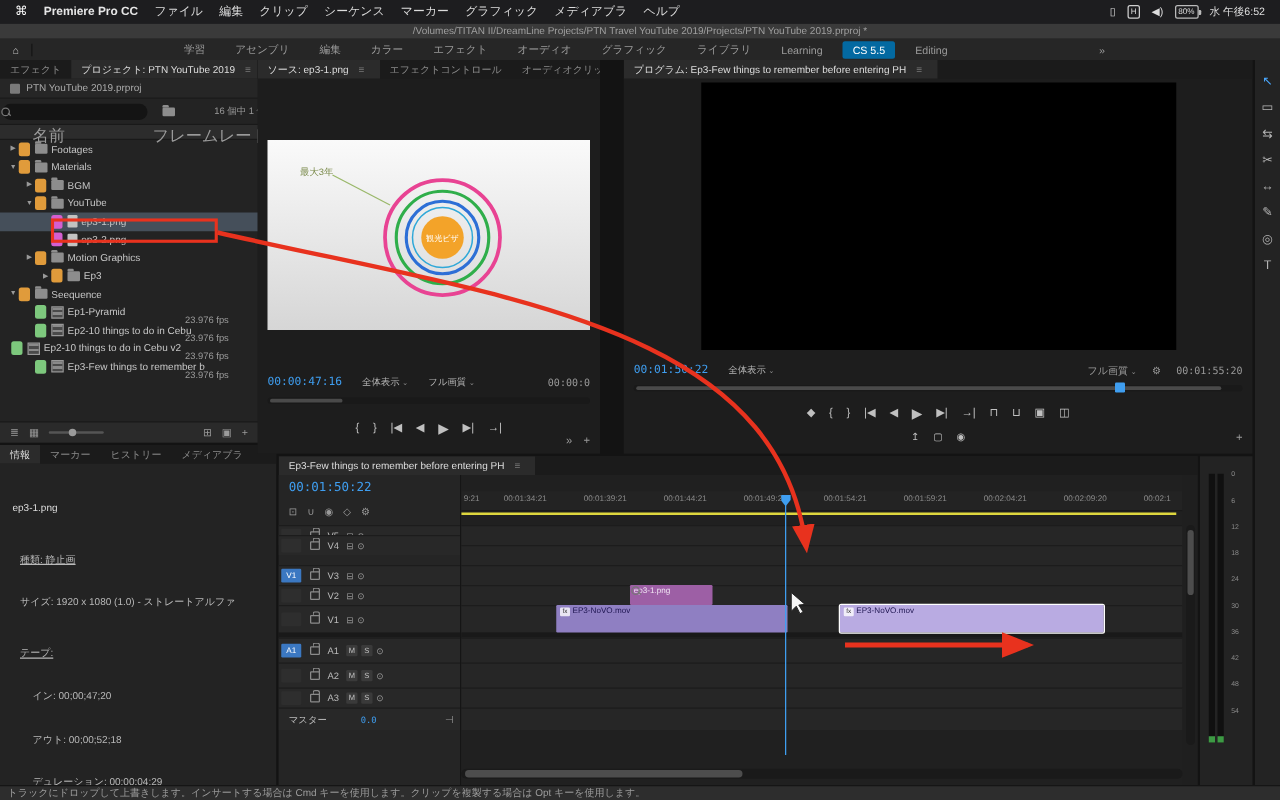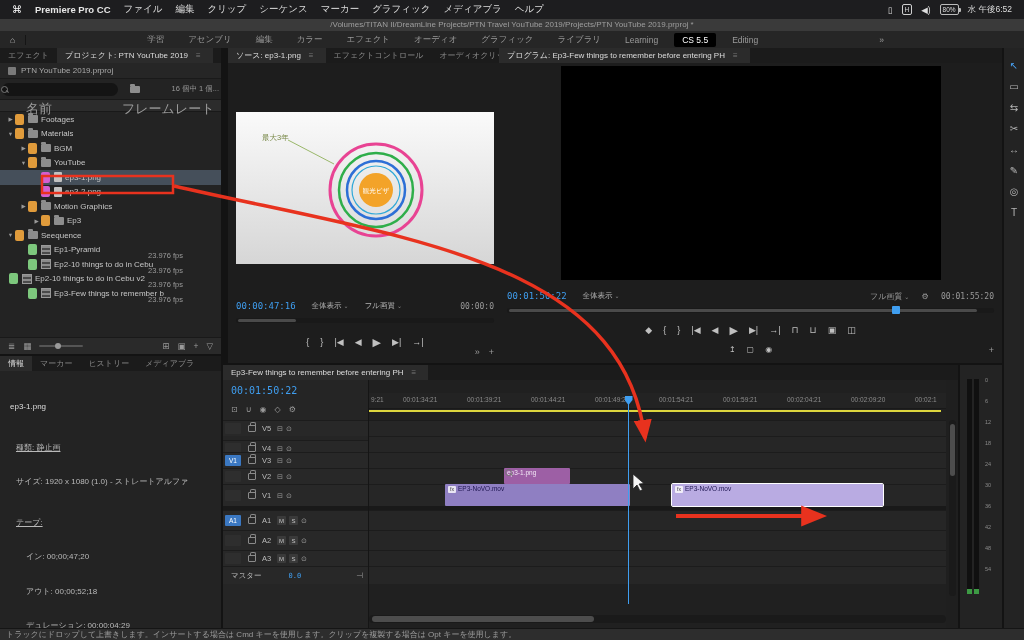--- a/index.html
+++ b/index.html
@@ -199,21 +199,21 @@
     <span class="ws-tabs">
       <span class="ws-tab">学習</span>
       <span class="ws-tab">アセンブリ</span>
       <span class="ws-tab">編集</span>
       <span class="ws-tab">カラー</span>
       <span class="ws-tab">エフェクト</span>
       <span class="ws-tab">オーディオ</span>
       <span class="ws-tab">グラフィック</span>
       <span class="ws-tab">ライブラリ</span>
       <span class="ws-tab">Learning</span>
-      <span class="ws-tab active" style="background: #000000;">CS 5.5</span>
+      <span class="ws-tab active" style="background: #0369a1;">CS 5.5</span>
       <span class="ws-tab">Editing</span>
     </span>
     <span class="ws-ovf">»</span>
   </div>
 
   <div class="panel" style="left:0;top:48px;width:221px;height:306px;">
     <div class="ptabs">
       <div class="ptab">
           <span>エフェクト</span>
         </div>
@@ -361,21 +361,21 @@
       
       
       
       
       
       
       
     </div>
   </div>
 
-  <div class="panel mon" style="left:228px;top:48px;width:274px;height:315px;">
+  <div class="panel mon" style="left:206px;top:48px;width:274px;height:315px;">
     <div class="ptabs">
       <div class="ptab active">
         <span>ソース: ep3-1.png</span>
         <span class="pmenu">≡</span>
       </div>
       <div class="ptab">
           <span>エフェクトコントロール</span>
         </div>
       <div class="ptab">
           <span>オーディオクリップミキ</span>
@@ -481,21 +481,21 @@
           <span>⚙</span>
         </div>
 
         <div class="thead" style="top:40px;height:16px;">
           <span class="patch"></span>
           <span class="locki"></span>
           <span class="tname">V5</span>
           <span class="ticon">⊟</span>
           <span class="ticon">⊙</span>
         </div>
-        <div class="thead" style="top:60px;height:16px;">
+        <div class="thead" style="top:48px;height:16px;">
           <span class="patch"></span>
           <span class="locki"></span>
           <span class="tname">V4</span>
           <span class="ticon">⊟</span>
           <span class="ticon">⊙</span>
         </div>
         <div class="thead" style="top:72px;height:16px;">
           <span class="patch on">V1</span>
           <span class="locki"></span>
           <span class="tname">V3</span>

